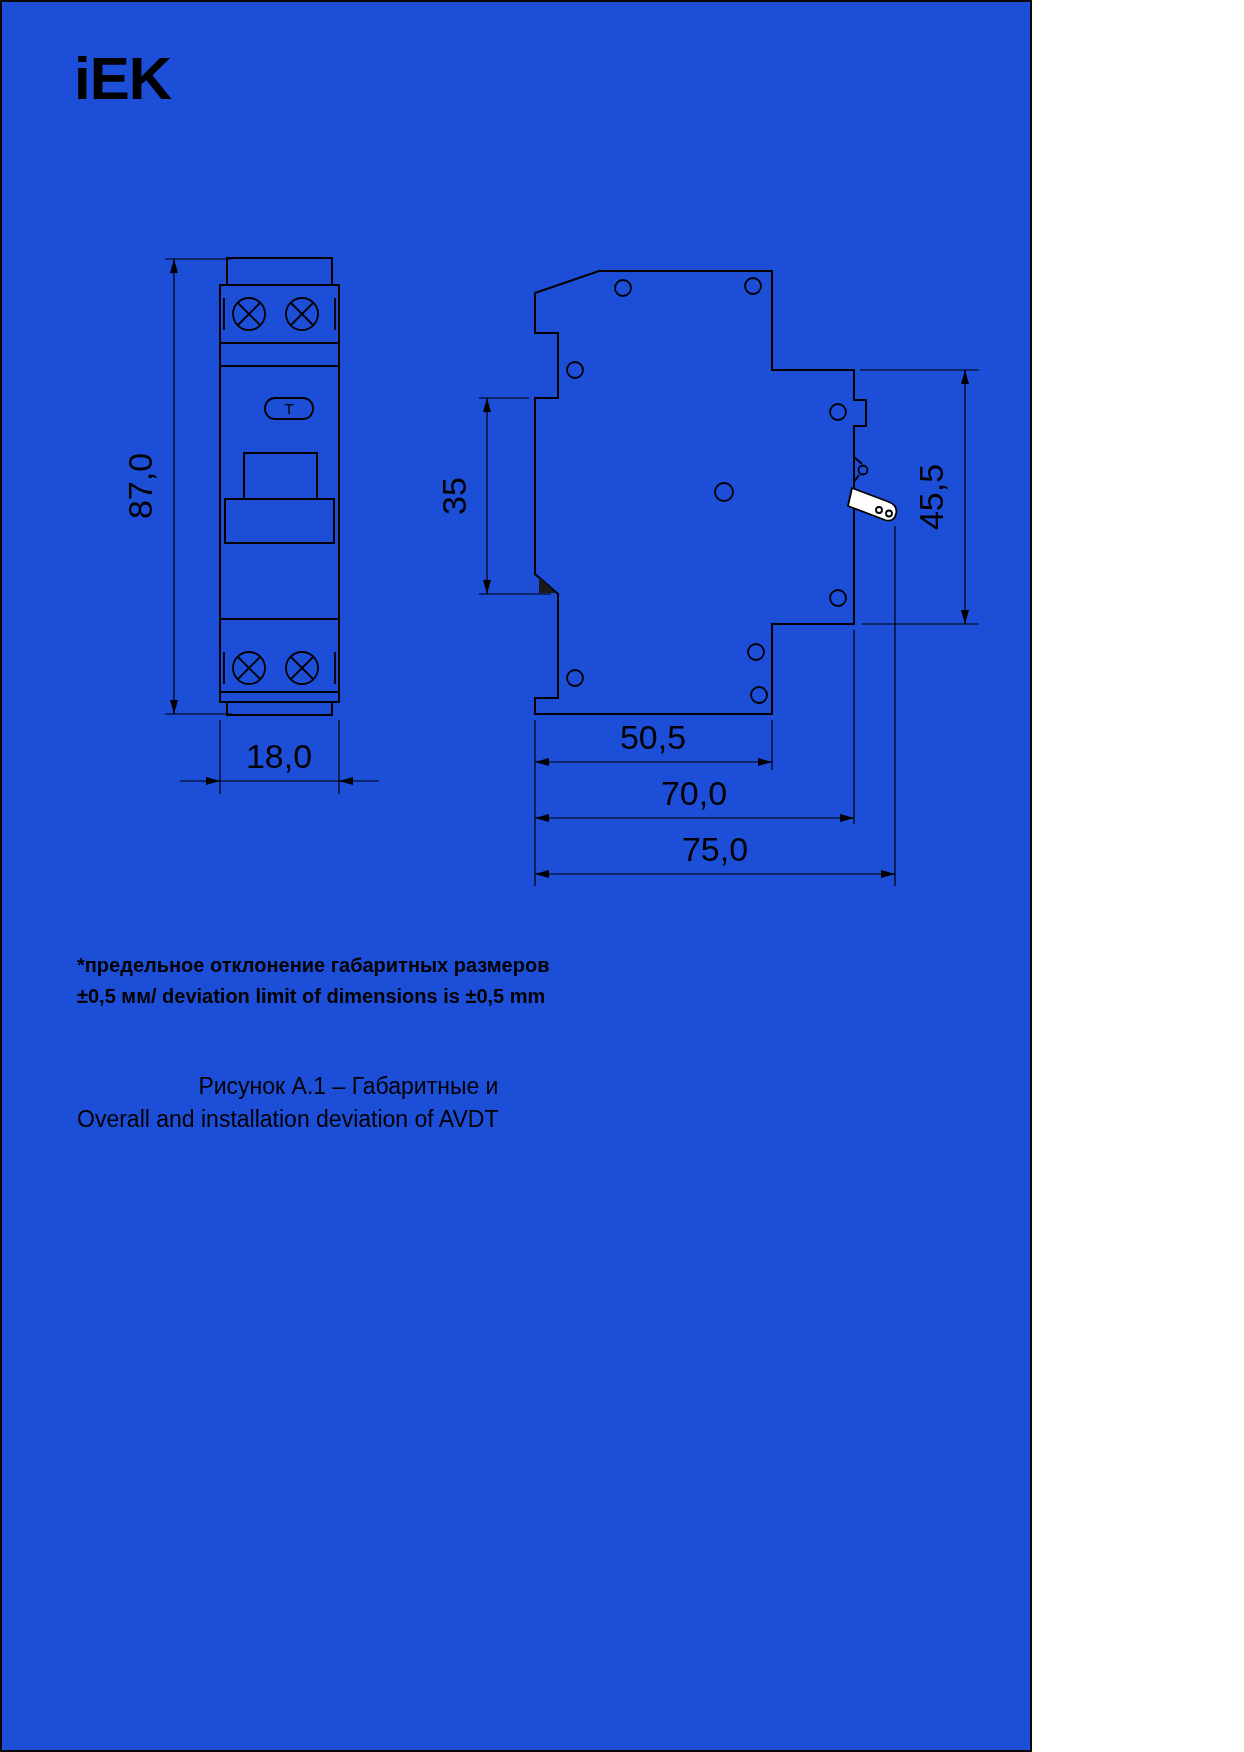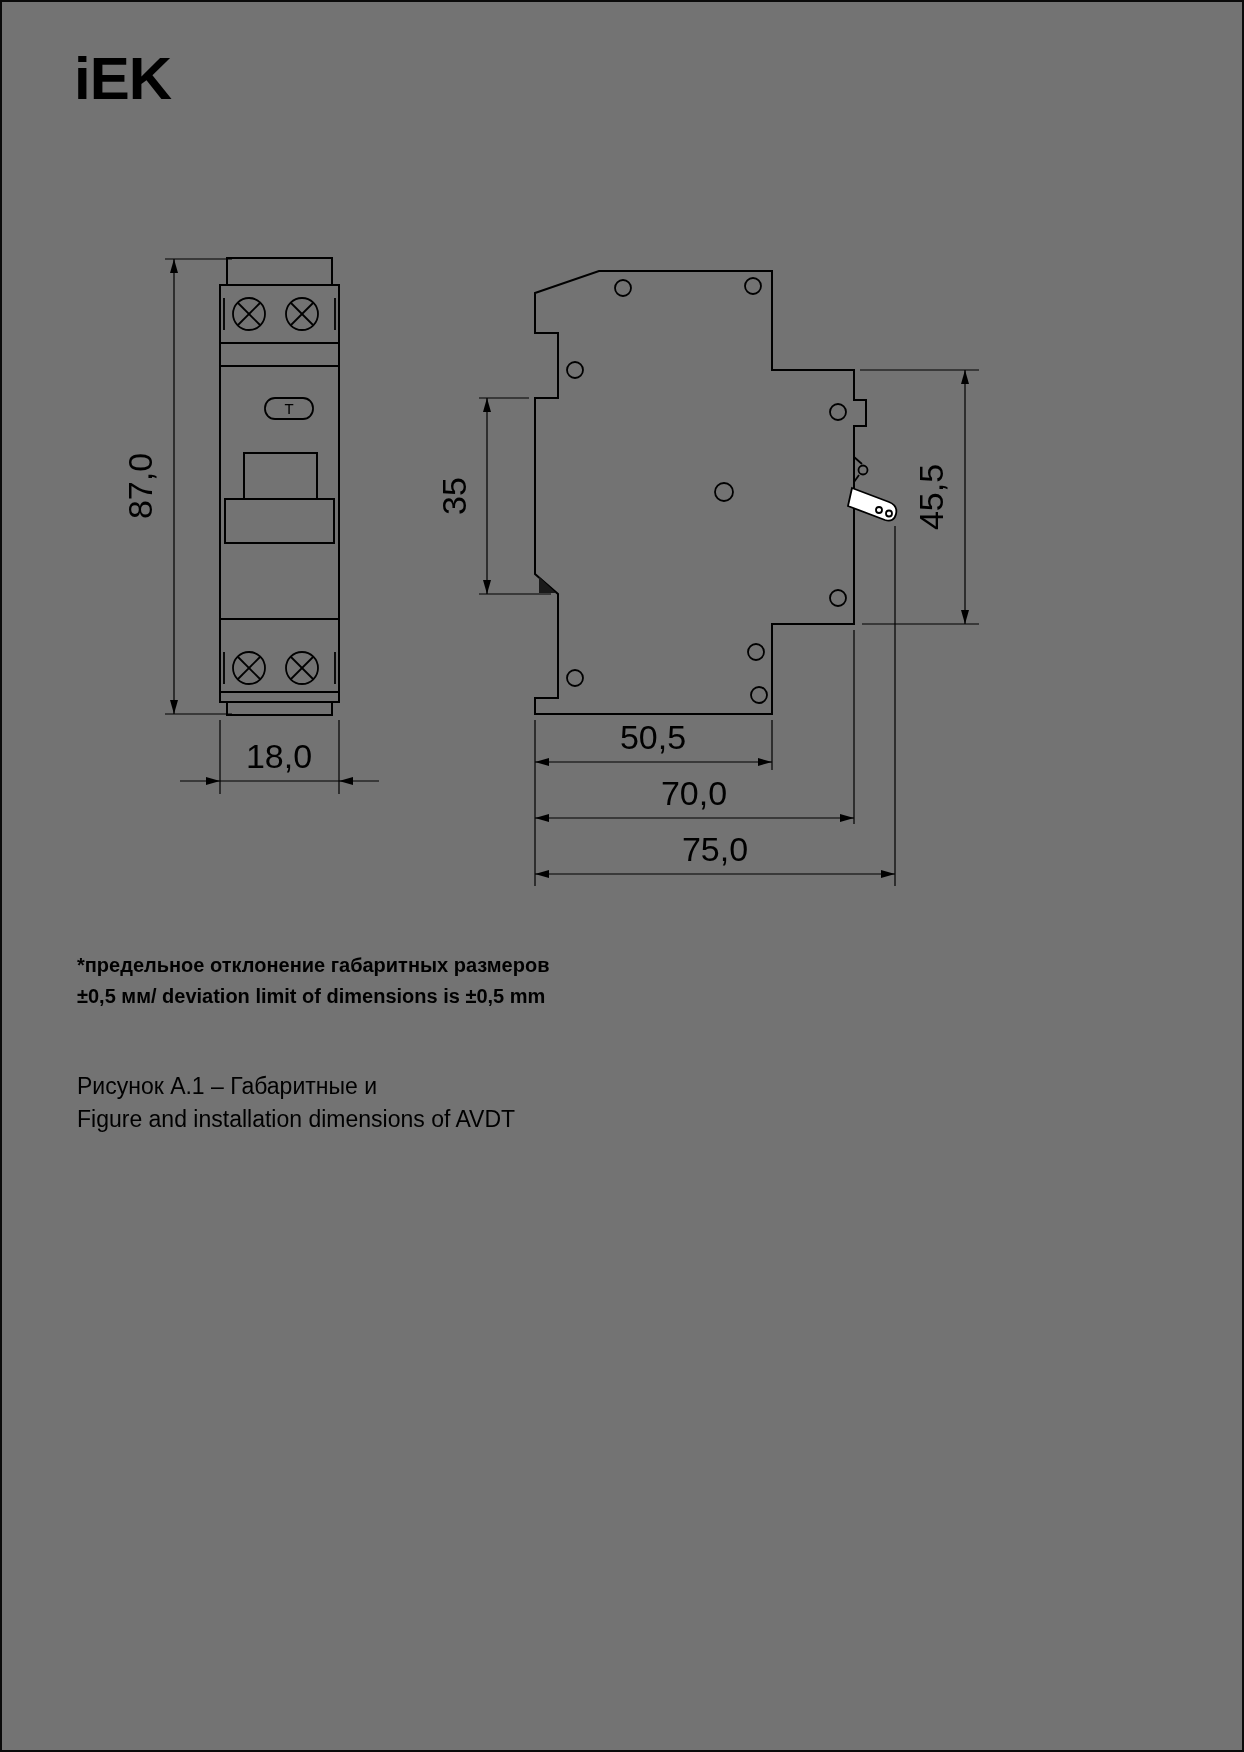--- a/index.html
+++ b/index.html
@@ -1,21 +1,21 @@
 <!DOCTYPE html>
 <html><head>
 <meta charset="utf-8">
 <style>
   * { margin:0; padding:0; box-sizing:border-box; }
   html,body { background:#fff; }
   body { font-family:"Liberation Sans", sans-serif; color:#000; }
   .page {
     position:relative;
-    width:1244px; height:1752px;
-    background:#737373;
+    width:1032px; height:1752px;
+    background:#1d4ed8;
     border:2px solid #0a0a0a;
     overflow:hidden;
   }
   .logo {
     position:absolute; left:72px; top:42px;
     font-size:60px; font-weight:800; letter-spacing:-1px; color:#000;
     font-family:"Liberation Sans", sans-serif;
   }
   svg.drawing { position:absolute; left:0; top:0; }
   .outline { fill:none; stroke:#000; stroke-width:2; }
@@ -29,21 +29,21 @@
   .btntext {
     font-family:"Liberation Sans", sans-serif;
     font-size:15px; fill:#000;
   }
   .note {
     position:absolute; left:75px; top:948px;
     font-size:20px; line-height:1.55; color:#000;font-weight:bold;
   }
   .caption {
     position:absolute; left:75px; top:1068px;
-    font-size:23px; line-height:1.45; color:#000;
+    font-size:23px; line-height:1.45; color:#000;text-align:right;
   }
 </style>
 </head>
 <body>
 
 <div class="page">
 
   <div class="logo">iEK</div>
 
   <svg class="drawing" width="1240" height="920" viewBox="0 0 1240 920" xmlns="http://www.w3.org/2000/svg">
@@ -184,16 +184,16 @@
     </g>
   </svg>
 
   <div class="note">
     <div>*предельное отклонение габаритных размеров</div>
     <div>±0,5 мм/ deviation limit of dimensions is ±0,5 mm</div>
   </div>
 
   <div class="caption">
     <div>Рисунок А.1 – Габаритные и</div>
-    <div>Figure and installation dimensions of AVDT</div>
+    <div>Overall and installation deviation of AVDT</div>
   </div>
 
 </div>
 
 </body></html>

